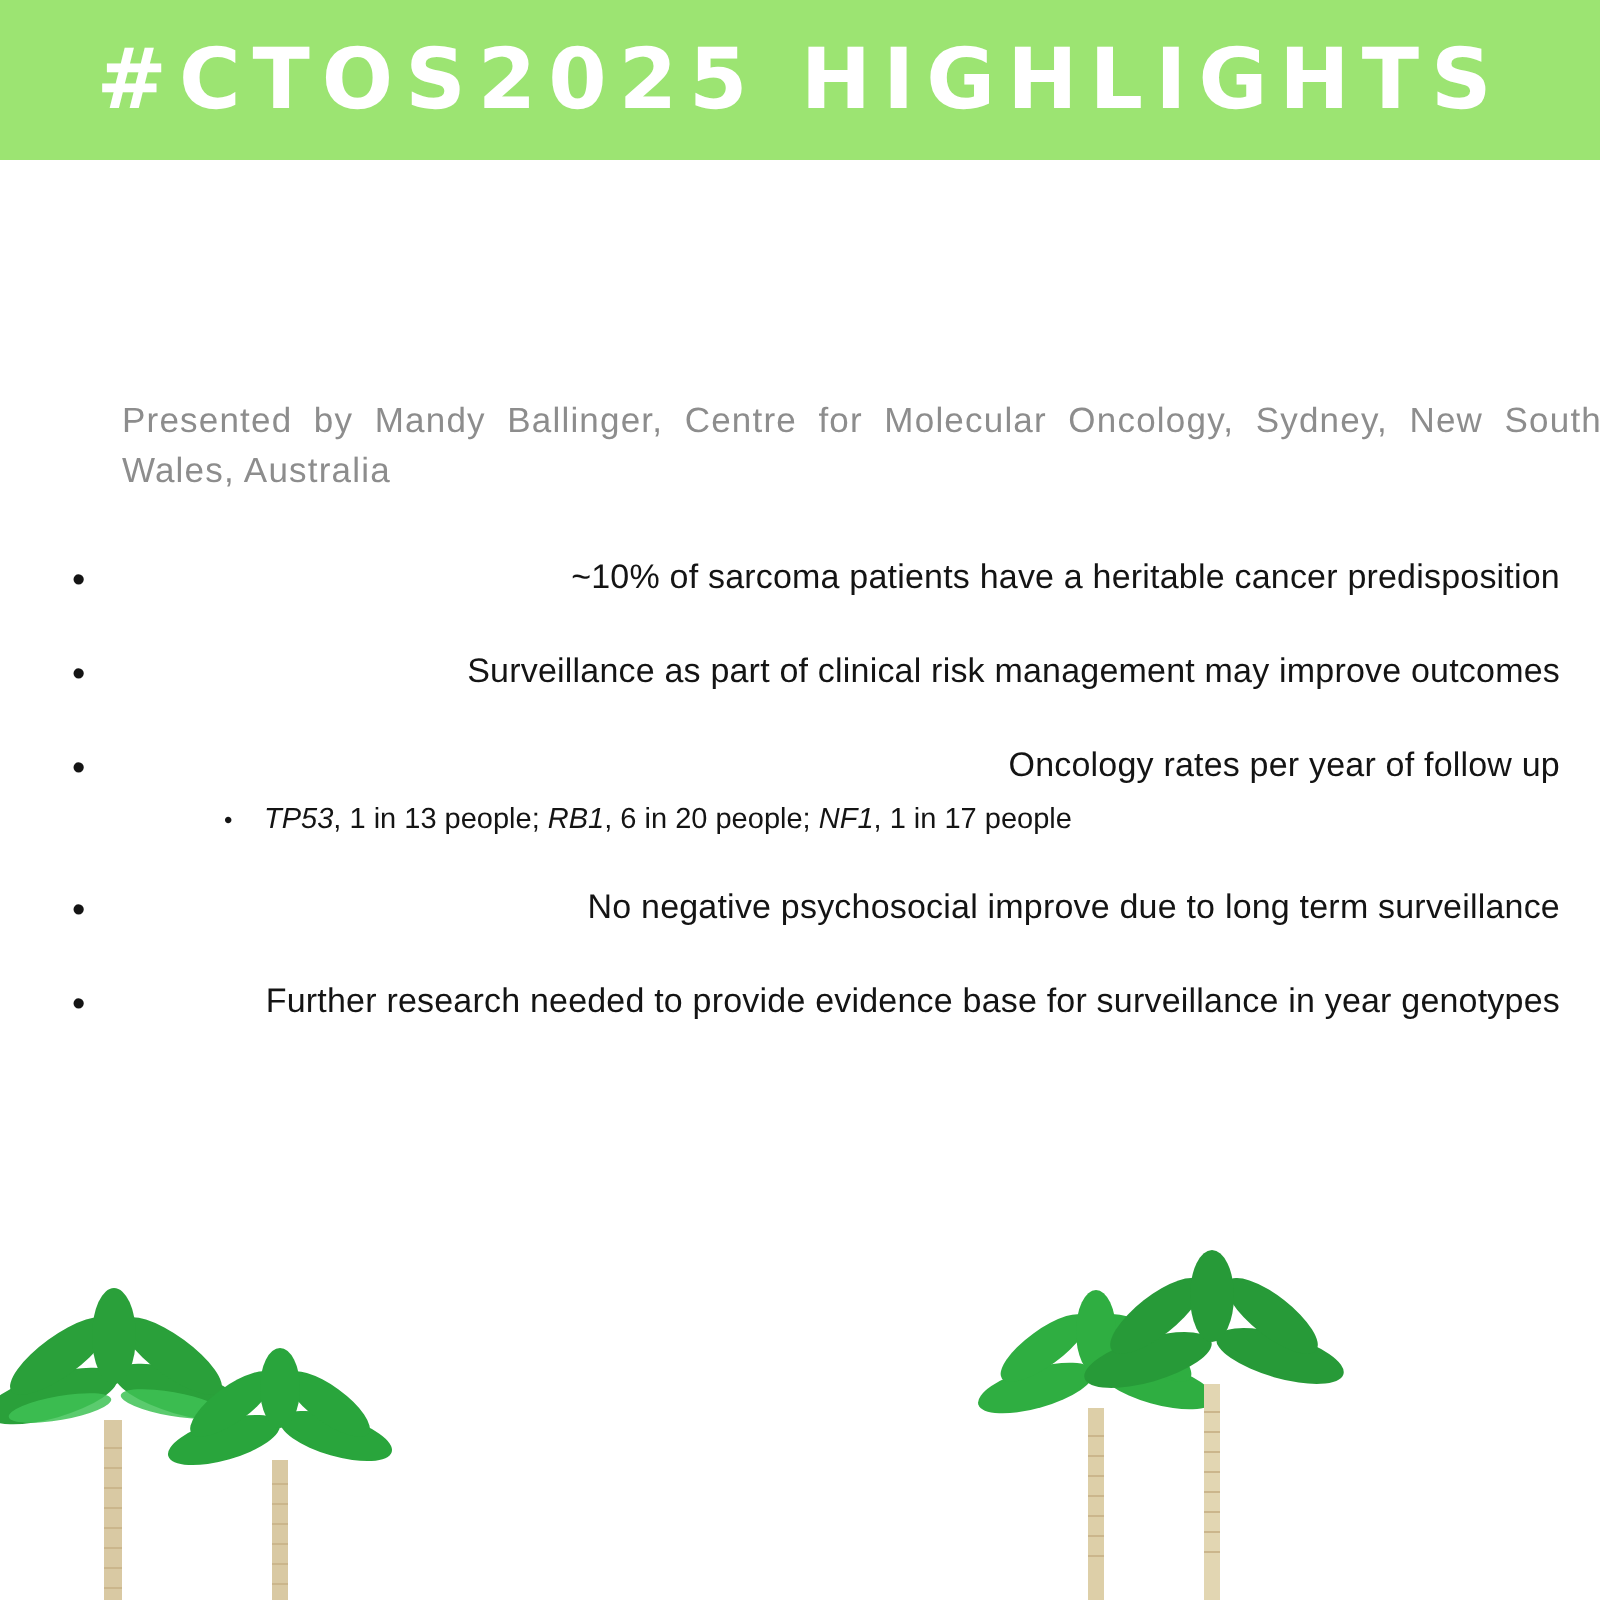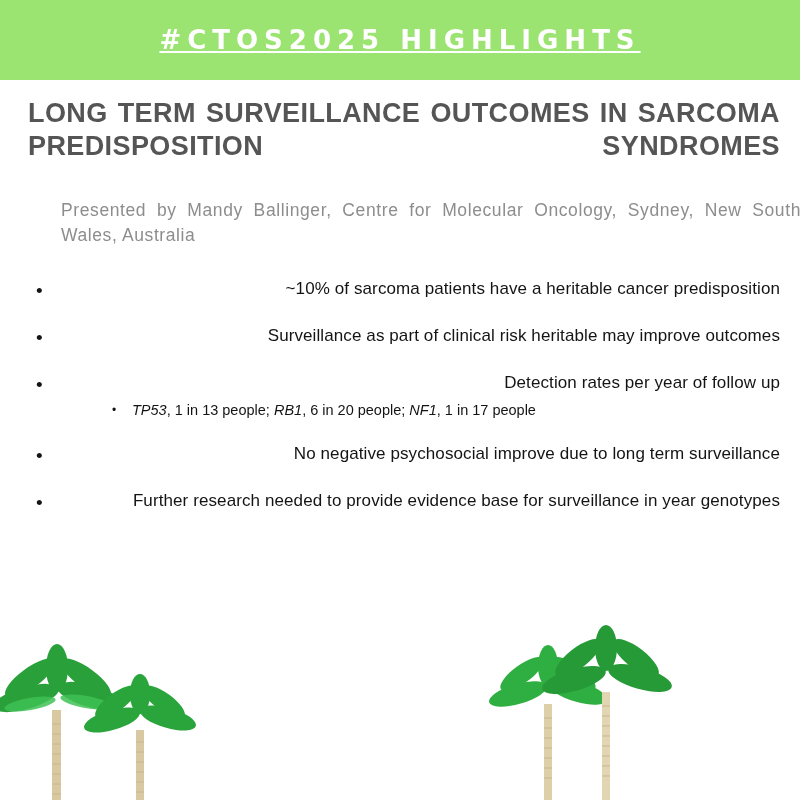--- a/index.html
+++ b/index.html
@@ -21,27 +21,26 @@
     position: absolute;
     left: 0; top: 0;
     width: 800px; height: 80px;
     background: #9ce472;
     display: flex;
     align-items: center;
     justify-content: center;
   }
   .banner-title {
     color: #ffffff;
-    font-size: 26px;
+    font-size: 42px;
     font-weight: bold;
     letter-spacing: 6px;
     line-height: 1;
     white-space: nowrap;
     font-family: "DejaVu Sans", sans-serif;
-    text-decoration: underline;
   }
 
   
   .title {
     position: absolute;
     left: 28px; top: 97px;
     width: 752px;
     color: #555555;
     font-size: 27px;
     font-weight: bold;
@@ -126,39 +125,38 @@
 </style>
 </head>
 <body>
 
 <div id="slide">
 
   <div class="banner">
     <div class="banner-title">#CTOS2025 HIGHLIGHTS</div>
   </div>
 
-  <div class="title">LONG TERM SURVEILLANCE OUTCOMES IN SARCOMA PREDISPOSITION SYNDROMES</div>
 
   <div class="presenter">Presented by Mandy Ballinger, Centre for Molecular Oncology, Sydney, New South Wales, Australia</div>
 
   <div class="bullets">
 
     <div class="bullet-row">
       <div class="bullet-dot">•</div>
       <div class="bullet-text">~10% of sarcoma patients have a heritable cancer predisposition</div>
     </div>
 
     <div class="bullet-row">
       <div class="bullet-dot">•</div>
-      <div class="bullet-text">Surveillance as part of clinical risk heritable may improve outcomes</div>
+      <div class="bullet-text">Surveillance as part of clinical risk management may improve outcomes</div>
     </div>
 
     <div class="bullet-row" style="margin-bottom:0">
       <div class="bullet-dot">•</div>
-      <div class="bullet-text">Detection rates per year of follow up</div>
+      <div class="bullet-text">Oncology rates per year of follow up</div>
     </div>
 
     <div class="sub-row">
       <div class="sub-dot">•</div>
       <div class="sub-text"><span class="gene">TP53</span><span>, 1 in 13 people; </span><span class="gene">RB1</span><span>, 6 in 20 people; </span><span class="gene">NF1</span><span>, 1 in 17 people</span></div>
     </div>
 
     <div class="bullet-row">
       <div class="bullet-dot">•</div>
       <div class="bullet-text">No negative psychosocial improve due to long term surveillance</div>

